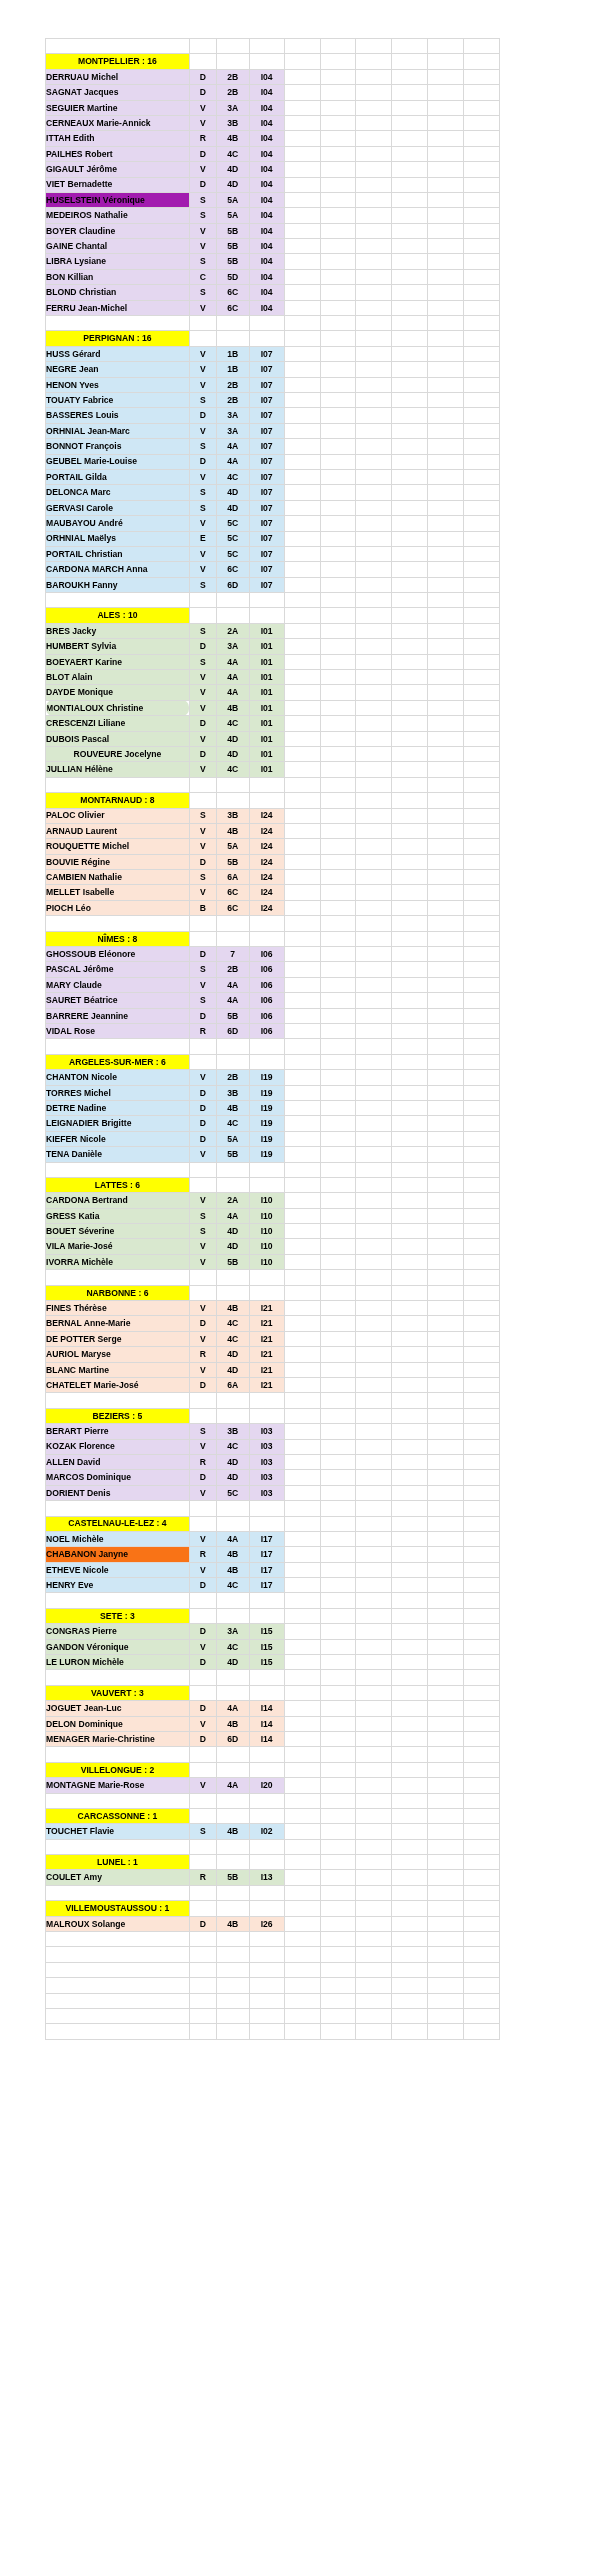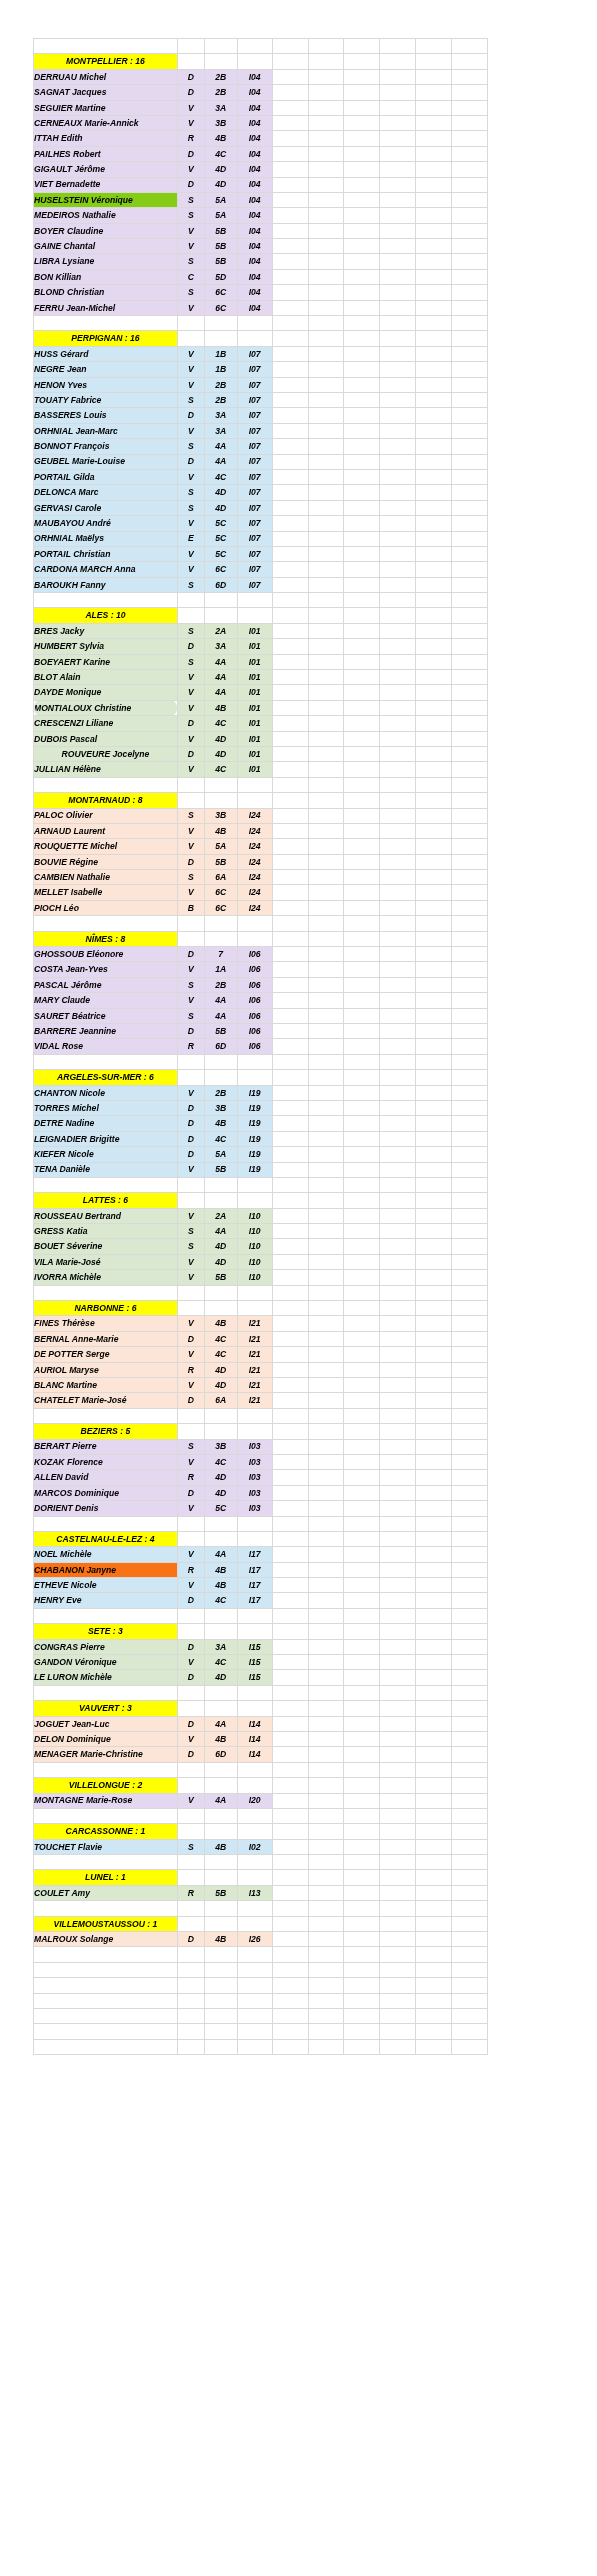--- a/index.html
+++ b/index.html
@@ -5,24 +5,23 @@
   html,body{margin:0;padding:0;background:#ffffff;}
   body{
     font-family:"Liberation Sans", sans-serif;
     width:598px;
     height:2576px;
     position:relative;
     overflow:hidden;
   }
   #sheet{
     position:absolute;
-    left:4px; top:0;
+    left:16px; top:0;
     width:484px;
     height:2576px;
-    font-style:italic;
   }
   table.grid{
     border-collapse:collapse;
     table-layout:fixed;
     position:absolute;
     left:29px;
     top:38px;
   }
   table.grid td{
     border:1px solid #d9d9d9;
@@ -204,21 +203,21 @@
           <td class="ctr" style="background: rgb(228, 215, 240);">4D</td>
           <td class="ctr" style="background: rgb(228, 215, 240);">I04</td>
           <td class="blank"></td>
           <td class="blank"></td>
           <td class="blank"></td>
           <td class="blank"></td>
           <td class="blank"></td>
           <td class="blank"></td>
         </tr>
         <tr>
-          <td class="name" style="background: #84cc16;">HUSELSTEIN Véronique</td>
+          <td class="name" style="background: #a21caf;">HUSELSTEIN Véronique</td>
           <td class="ctr" style="background: rgb(228, 215, 240);">S</td>
           <td class="ctr" style="background: rgb(228, 215, 240);">5A</td>
           <td class="ctr" style="background: rgb(228, 215, 240);">I04</td>
           <td class="blank"></td>
           <td class="blank"></td>
           <td class="blank"></td>
           <td class="blank"></td>
           <td class="blank"></td>
           <td class="blank"></td>
         </tr>
@@ -804,32 +803,20 @@
           <td class="ctr" style="background: rgb(228, 215, 240);">7</td>
           <td class="ctr" style="background: rgb(228, 215, 240);">I06</td>
           <td class="blank"></td>
           <td class="blank"></td>
           <td class="blank"></td>
           <td class="blank"></td>
           <td class="blank"></td>
           <td class="blank"></td>
         </tr>
         <tr>
-          <td class="name" style="background: rgb(228, 215, 240);">COSTA Jean-Yves</td>
-          <td class="ctr" style="background: rgb(228, 215, 240);">V</td>
-          <td class="ctr" style="background: rgb(228, 215, 240);">1A</td>
-          <td class="ctr" style="background: rgb(228, 215, 240);">I06</td>
-          <td class="blank"></td>
-          <td class="blank"></td>
-          <td class="blank"></td>
-          <td class="blank"></td>
-          <td class="blank"></td>
-          <td class="blank"></td>
-        </tr>
-        <tr>
           <td class="name" style="background: rgb(228, 215, 240);">PASCAL Jérôme</td>
           <td class="ctr" style="background: rgb(228, 215, 240);">S</td>
           <td class="ctr" style="background: rgb(228, 215, 240);">2B</td>
           <td class="ctr" style="background: rgb(228, 215, 240);">I06</td>
           <td class="blank"></td>
           <td class="blank"></td>
           <td class="blank"></td>
           <td class="blank"></td>
           <td class="blank"></td>
           <td class="blank"></td>
@@ -996,21 +983,21 @@
           <td class="blank"></td>
           <td class="blank"></td>
           <td class="blank"></td>
           <td class="blank"></td>
           <td class="blank"></td>
           <td class="blank"></td>
           <td class="blank"></td>
           <td class="blank"></td>
         </tr>
         <tr>
-          <td class="name" style="background: rgb(217, 232, 207);">ROUSSEAU Bertrand</td>
+          <td class="name" style="background: rgb(217, 232, 207);">CARDONA Bertrand</td>
           <td class="ctr" style="background: rgb(217, 232, 207);">V</td>
           <td class="ctr" style="background: rgb(217, 232, 207);">2A</td>
           <td class="ctr" style="background: rgb(217, 232, 207);">I10</td>
           <td class="blank"></td>
           <td class="blank"></td>
           <td class="blank"></td>
           <td class="blank"></td>
           <td class="blank"></td>
           <td class="blank"></td>
         </tr>

